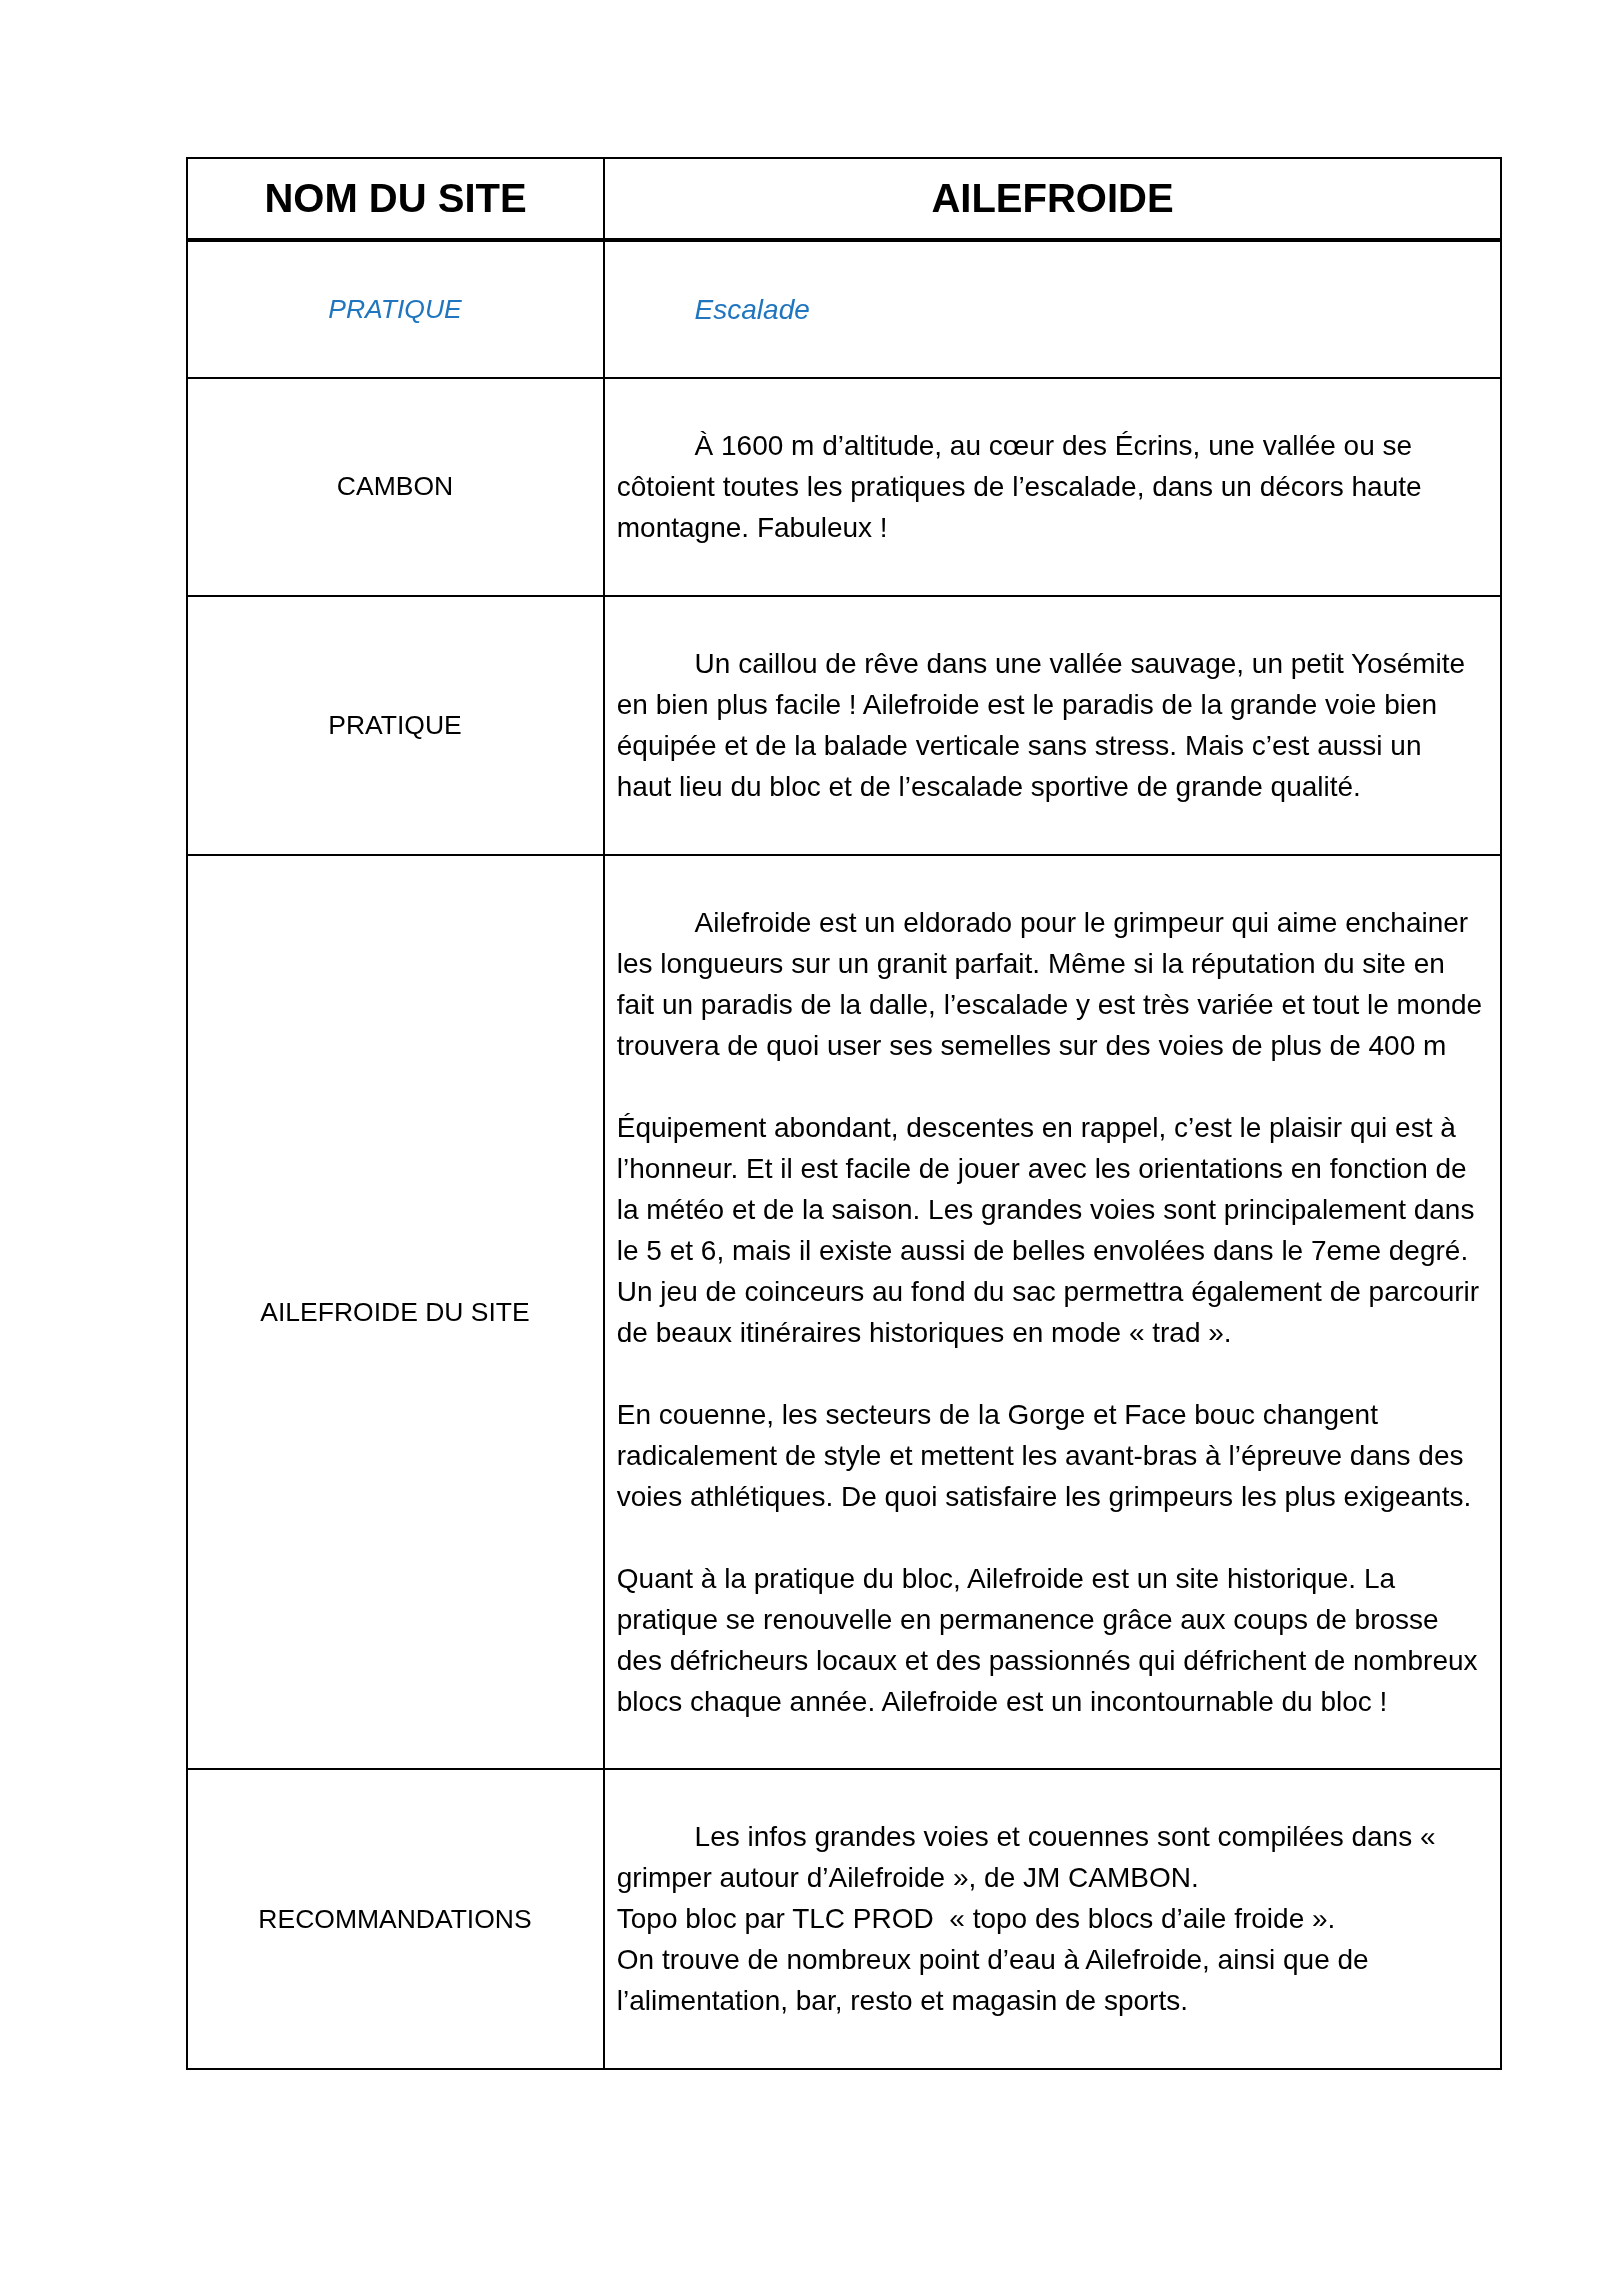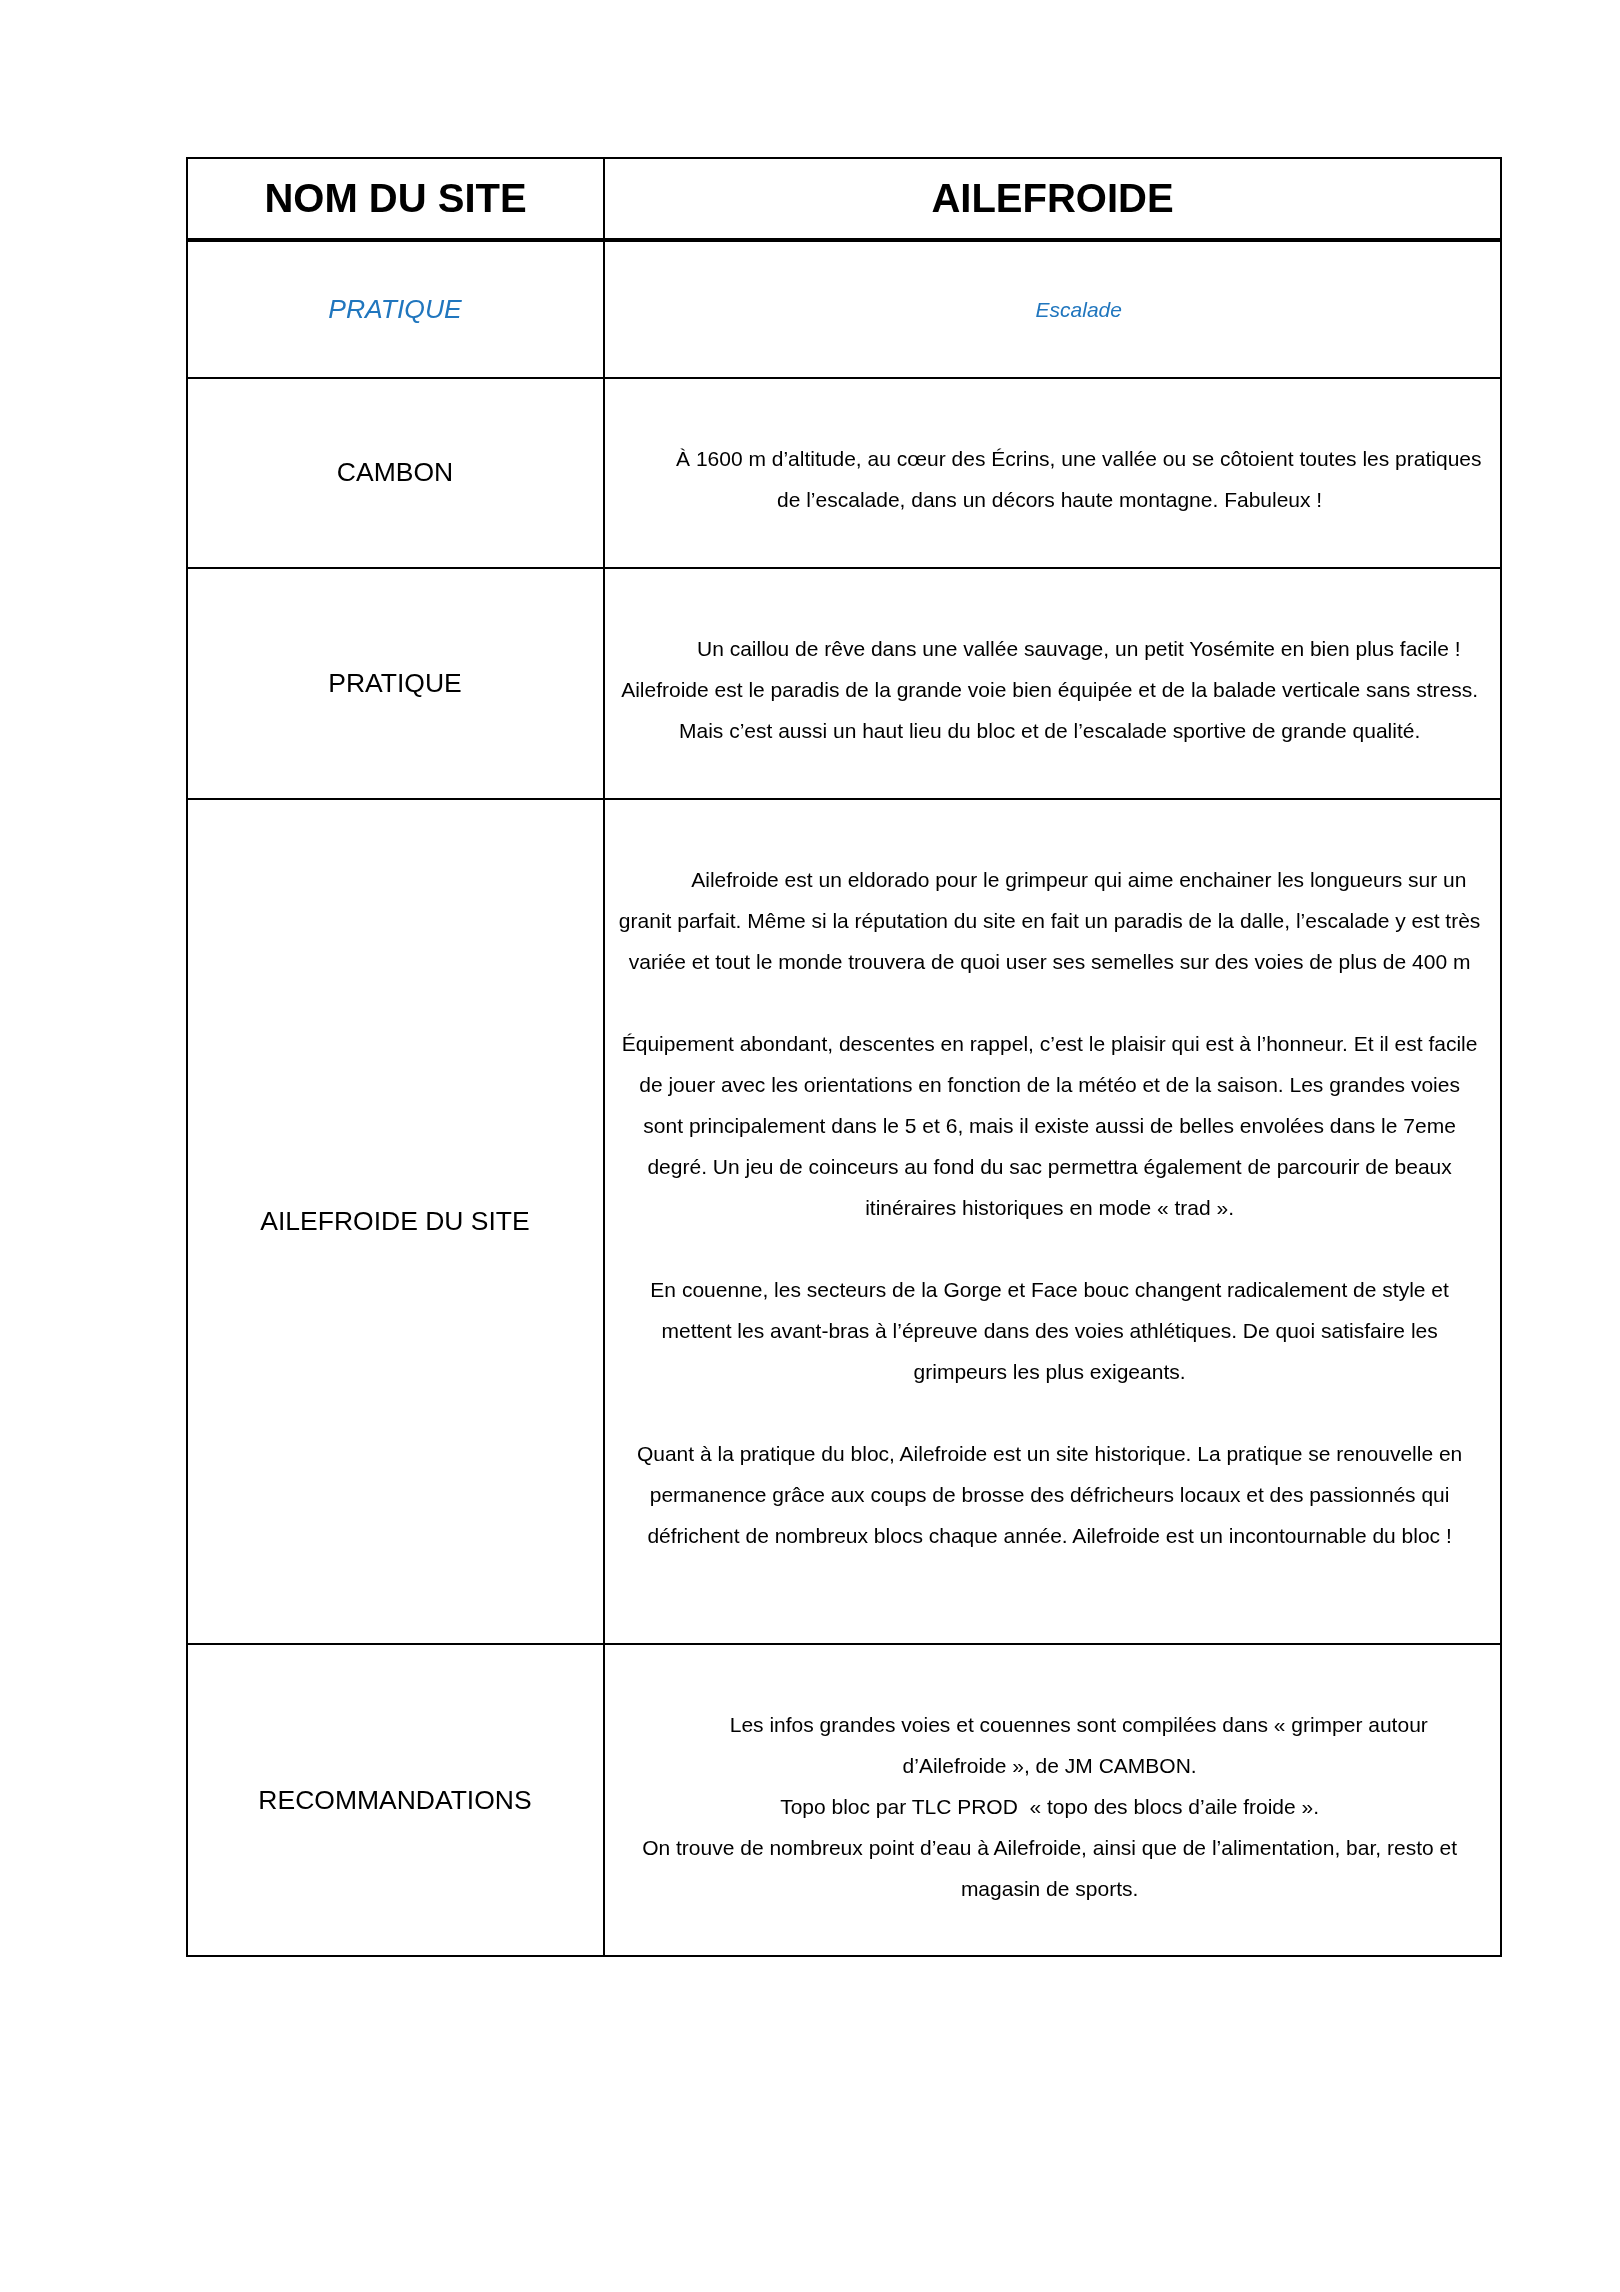--- a/index.html
+++ b/index.html
@@ -32,27 +32,26 @@
     border-bottom: 4.9px solid #000000;
   }
   .label-cell {
     vertical-align: middle;
     font-size: 26.5px;
     line-height: 33px;
     padding: 5.9px 9.8px 5.9px 8.8px;
     text-align: center;
   }
   .value-cell {
-    font-size: 21px;
+    font-size: 28px;
     line-height: 41px;
     padding: 5.9px 17.6px 5.9px 11.8px;
     white-space: pre-wrap;
-    text-align: center;
   }
-  .v-top { vertical-align: top; padding-top: 18px; margin-top: 42px; }
+  .v-top { vertical-align: top; padding-top: 5px; margin-top: 42px; }
   .v-mid { vertical-align: middle; }
   .practice {
     color: #2076BE;
     font-style: italic;
   }
   .r-header      td { height: 82px; }
   .r-pratique    td { height: 85px; }
   .r-type        td { height: 62px; }
   .r-chapeau     td { height: 120px; }
   .r-ambiance    td { height: 208px; }

